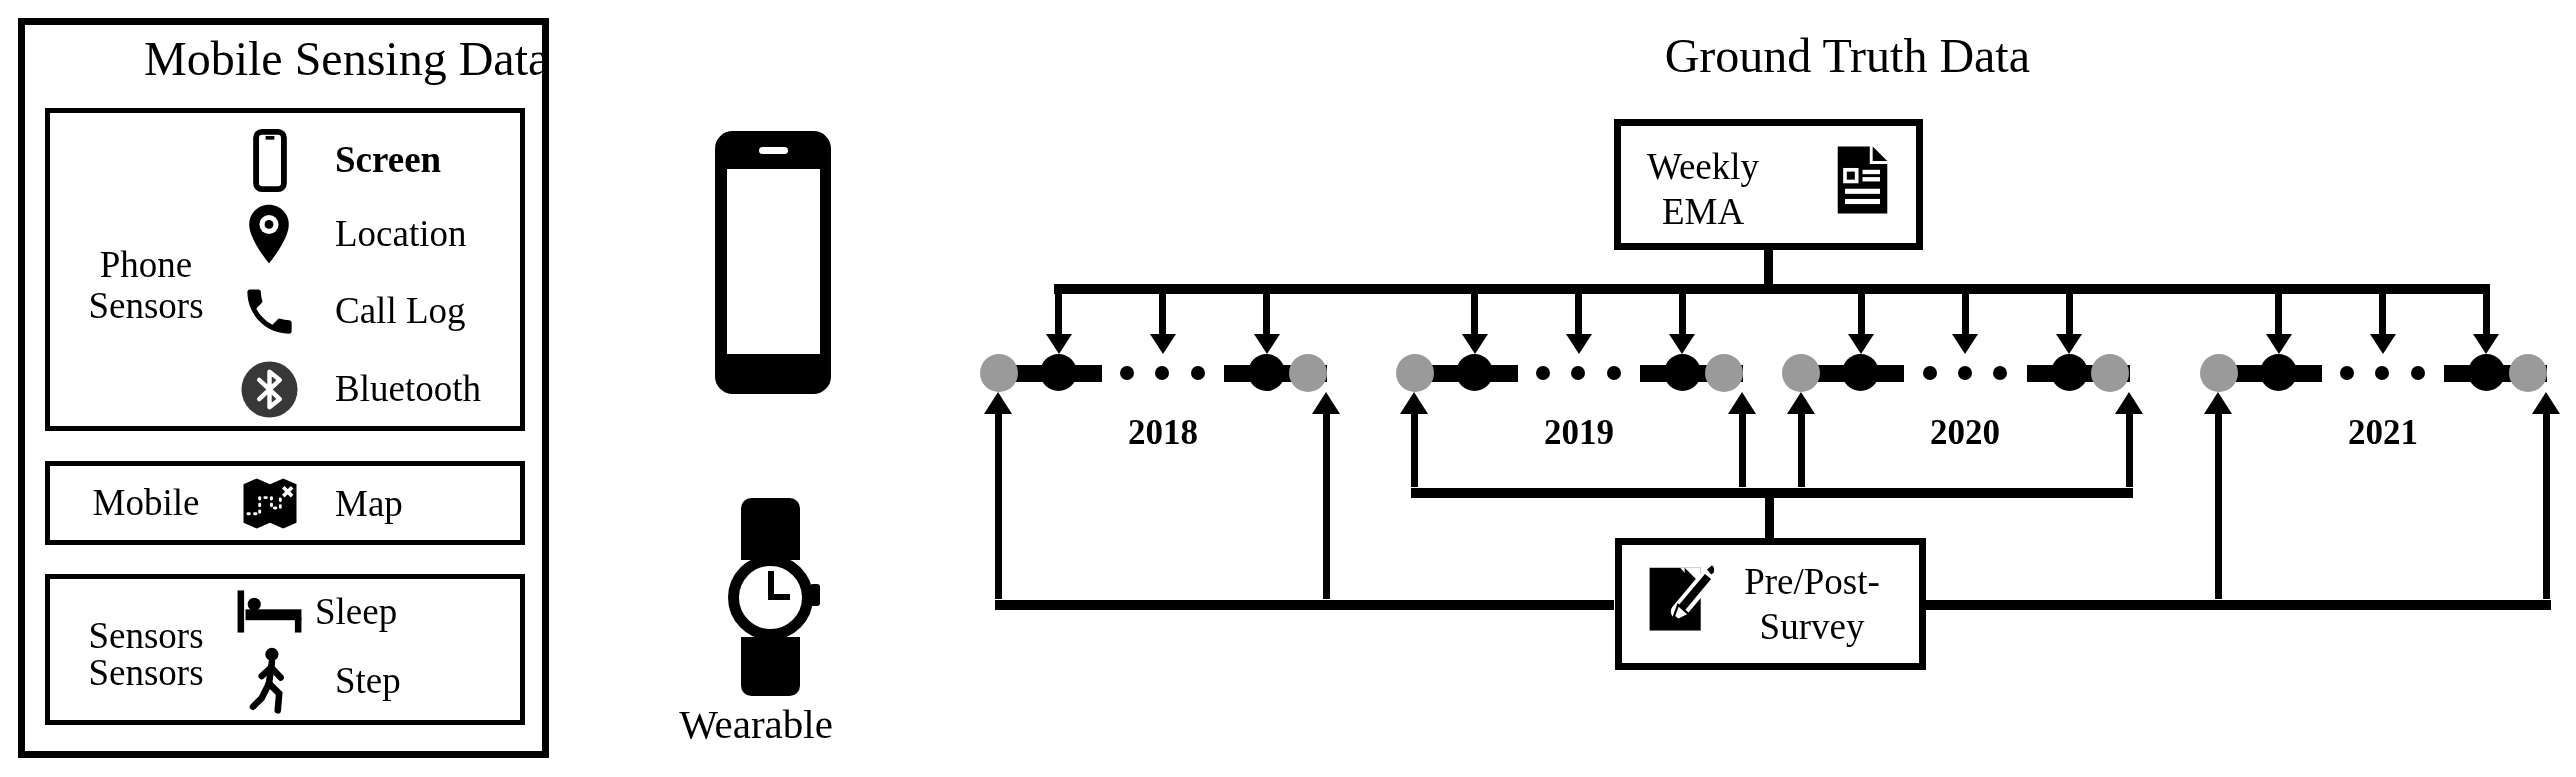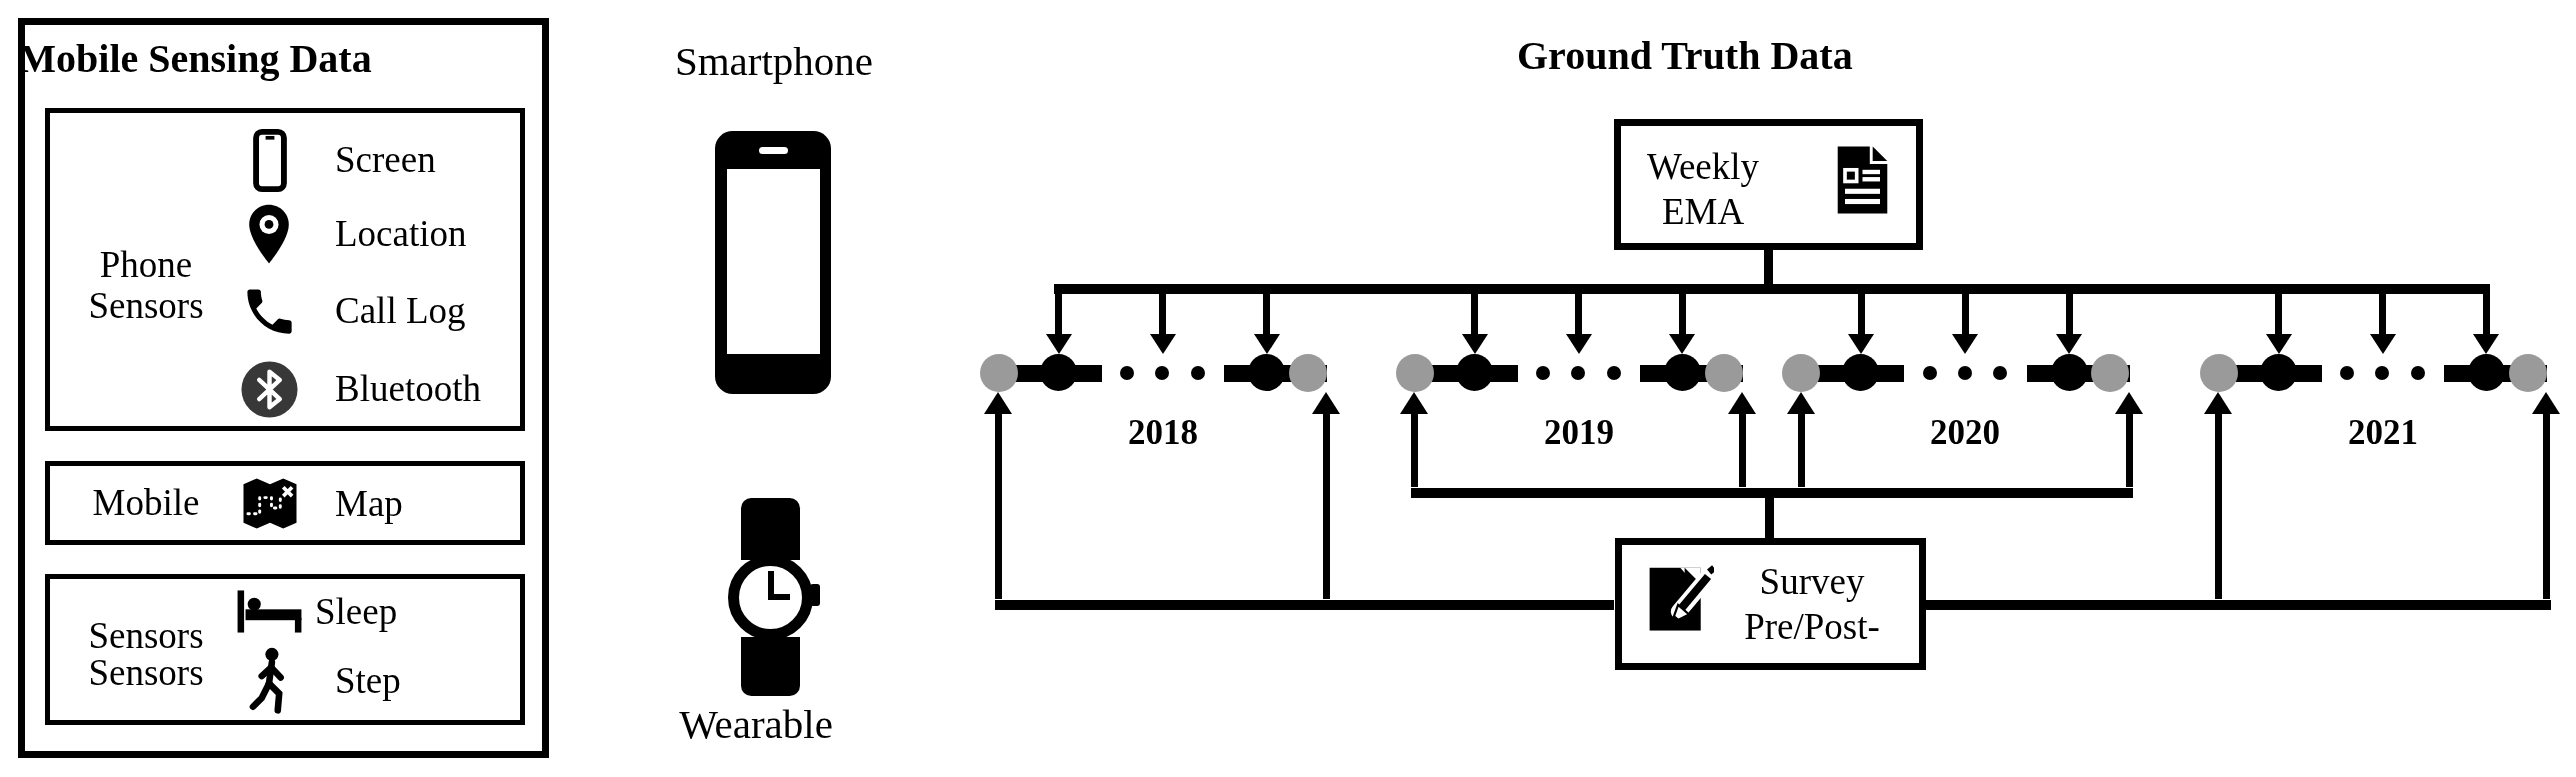--- a/index.html
+++ b/index.html
@@ -9,21 +9,21 @@
   }
   .abs{position:absolute;}
   .box{position:absolute;border:7.3px solid #000;background:#fff;box-sizing:border-box;}
   .box.thin{border-width:5.9px;}
   .fill{position:absolute;background:#000;}
   .circle{position:absolute;border-radius:50%;}
   .gray{background:#9a9a9a;}
   .black{background:#000;}
   .label{position:absolute;font-size:37px;line-height:44px;white-space:nowrap;}
   .group-label{position:absolute;font-size:37px;line-height:41px;text-align:center;}
-  .title{position:absolute;font-size:40px;line-height:50px;font-weight:bold;text-align:left;white-space:nowrap;}
+  .title{position:absolute;font-size:48px;line-height:50px;font-weight:normal;text-align:right;white-space:nowrap;}
   .year{position:absolute;font-size:35px;line-height:41px;font-weight:bold;text-align:center;width:220px;}
   .caption{position:absolute;font-size:42px;line-height:48px;font-weight:bold;text-align:center;white-space:nowrap;}
   .devlabel{position:absolute;font-size:41px;line-height:47px;text-align:center;}
   .boxtext{position:absolute;font-size:37px;line-height:45px;text-align:center;}
   .stem{position:absolute;background:#000;}
   .head-down{position:absolute;width:0;height:0;border-left:13px solid transparent;border-right:13px solid transparent;border-top:20.5px solid #000;}
   .head-up{position:absolute;width:0;height:0;border-left:14.6px solid transparent;border-right:14.6px solid transparent;border-bottom:22px solid #000;}
   .dot{position:absolute;width:14px;height:14px;border-radius:50%;background:#000;}
   svg{display:block;}
 </style>
@@ -40,21 +40,21 @@
     <div>Phone</div>
     <div>Sensors</div>
   </div>
 
   <div class="abs" style="left:253px;top:129px;">
     <svg width="34" height="63" viewBox="0 0 46 86">
         <rect x="4" y="4" width="38" height="78" rx="8" fill="none" stroke="#000" stroke-width="8"></rect>
         <line x1="17" y1="12" x2="29" y2="12" stroke="#000" stroke-width="5"></line>
       </svg>
   </div>
-  <div class="label" style="left:335px;top:138px;">Screen</div>
+  <div class="label" style="left:335px;top:138px;font-weight:bold;">Screen</div>
 
   <div class="abs" style="left:247px;top:203px;">
     <svg width="44" height="62" viewBox="0 0 60 84">
         <path d="M30 2 C15 2 3 14 3 29 C3 50 30 82 30 82 C30 82 57 50 57 29 C57 14 45 2 30 2 Z" fill="#000"></path>
         <circle cx="30" cy="29" r="13" fill="#fff"></circle>
         <circle cx="30" cy="29" r="6" fill="#000"></circle>
       </svg>
   </div>
   <div class="label" style="left:335px;top:212px;">Location</div>
 
@@ -106,21 +106,20 @@
         <path d="M34 21 L30 50"></path>
         <path d="M33 28 L46 42"></path>
         <path d="M33 28 L20 40"></path>
         <path d="M30 50 L44 64 L42 87"></path>
         <path d="M30 50 L20 70 L8 82"></path>
       </g>
     </svg>
   </div>
   <div class="label" style="left:335px;top:659px;">Step</div>
 
-  <div class="devlabel" style="left:642px;top:38px;width:264px;">Smartphone</div>
 
   <div class="abs" style="left:715px;top:131px;width:116px;height:263px;background:#000;border-radius:17.6px;">
     <div class="abs" style="left:11.7px;top:38px;width:93px;height:185px;background:#fff;"></div>
     <div class="abs" style="left:44px;top:16px;width:29px;height:7.3px;background:#fff;border-radius:3.7px;"></div>
   </div>
 
   <div class="abs" style="left:737px;top:496px;width:88px;height:201px;">
     <div class="abs" style="left:4.4px;top:1.5px;width:59px;height:62px;background:#000;border-radius:10.3px 10.3px 0 0;"></div>
     <div class="abs" style="left:4.4px;top:141px;width:59px;height:59px;background:#000;border-radius:0 0 10.3px 10.3px;"></div>
     <div class="abs" style="left:73px;top:88px;width:10.3px;height:22px;background:#000;border-radius:2.9px;"></div>
@@ -267,19 +266,19 @@
       <line x1="84" y1="22" x2="42" y2="72" stroke="#fff" stroke-width="22" stroke-linecap="round"></line>
       <line x1="82" y1="24" x2="46" y2="67" stroke="#000" stroke-width="11"></line>
       <path d="M32 88 L41 63 L56 76 Z" fill="#fff" stroke="#000" stroke-width="3"></path>
       <path d="M32 88 L36 77 L43 83 Z" fill="#000"></path>
       <g transform="rotate(50 87 15)">
           <rect x="81" y="9" width="12" height="12" fill="#000" stroke="#fff" stroke-width="3"></rect>
         </g>
     </svg>
   </div>
   <div class="boxtext" style="left:1713px;top:559px;width:198px;">
+    <div>Pre/Post-</div>
     <div>Survey</div>
-    <div>Pre/Post-</div>
   </div>
 
 
 </div>
 
 
 </body></html>

